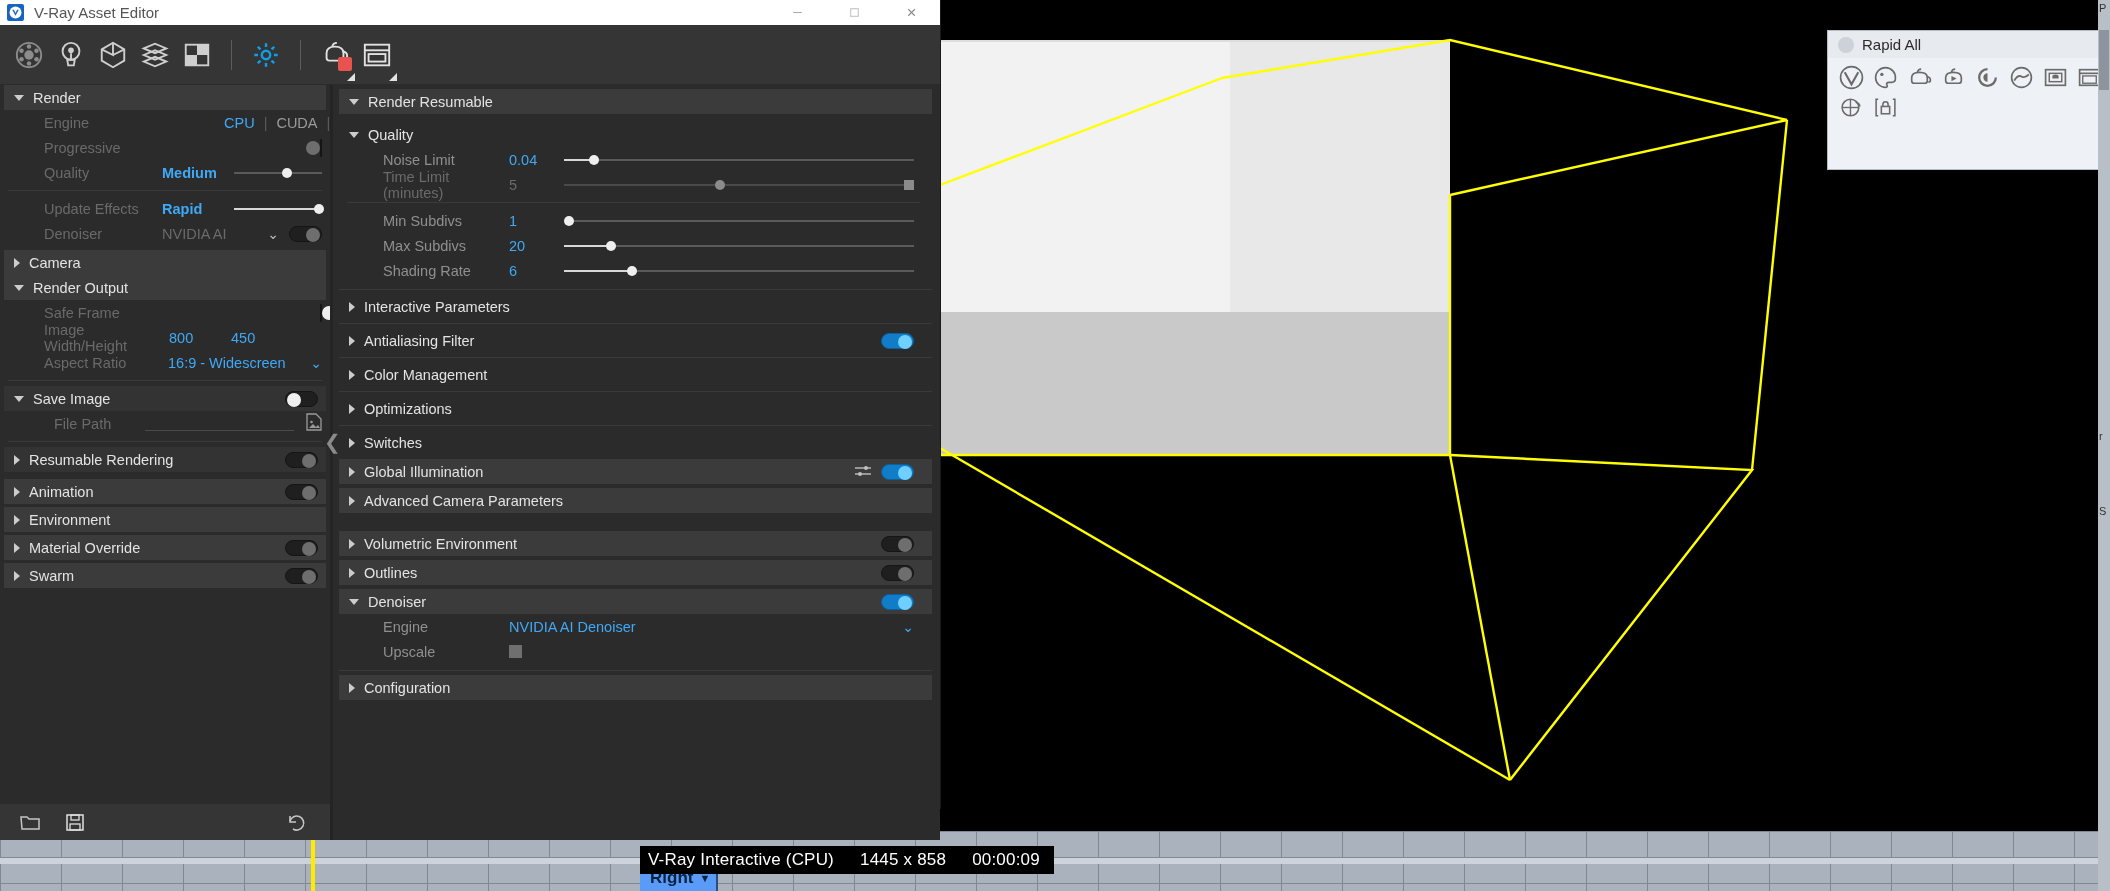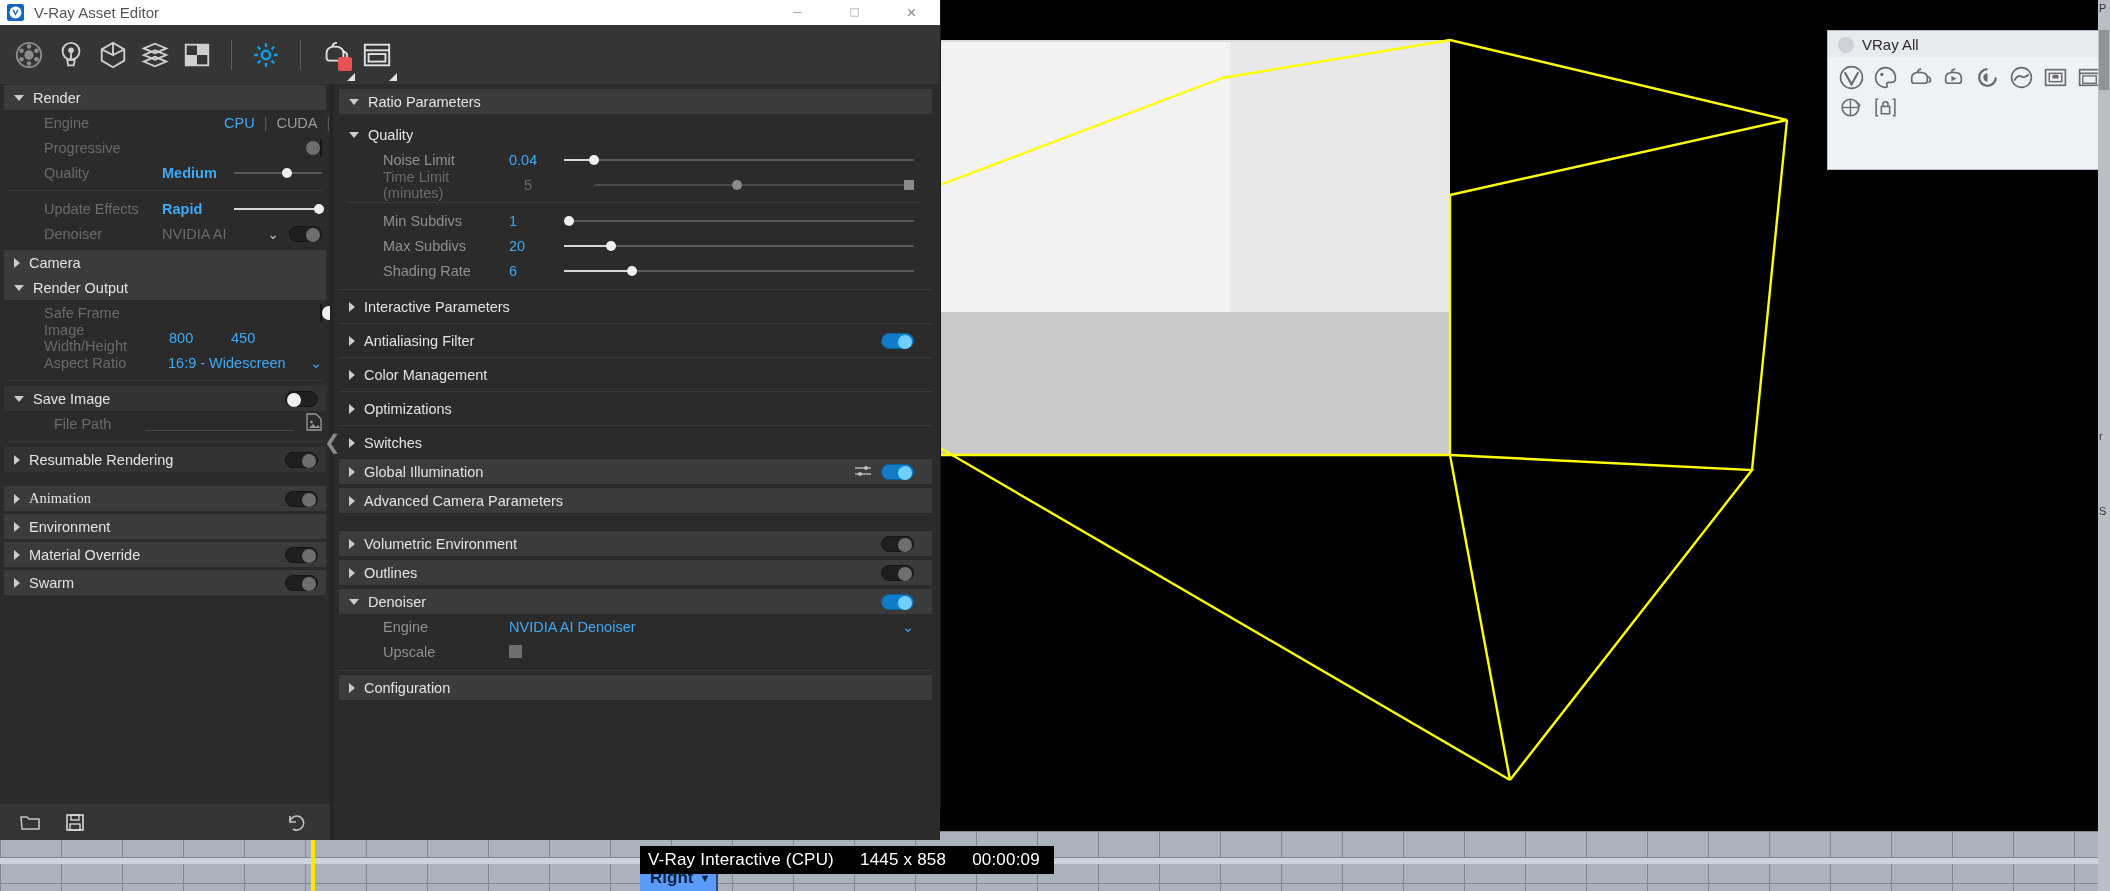--- a/index.html
+++ b/index.html
@@ -560,21 +560,21 @@
 
         <div class="sect-head flat">
           <span class="tri right"></span>
           <span>Resumable Rendering</span>
           <span class="hdr-extra">
               <span class="toggle off">
                 <span class="knob"></span>
               </span>
             </span>
         </div>
-        <div class="sect-head" style="margin-top:14px;font-family:Liberation Serif, serif;">
+        <div class="sect-head" style="margin-top:7px;">
           <span class="tri right"></span>
           <span>Animation</span>
           <span class="hdr-extra">
               <span class="toggle off">
                 <span class="knob"></span>
               </span>
             </span>
         </div>
         <div class="sect-head" style="margin-top:3px;">
           <span class="tri right"></span>
@@ -620,39 +620,39 @@
               </svg>
           </span>
         </div>
       </div>
 
       <div class="col-right">
         <span class="collapse-handle">❮</span>
 
         <div class="sect-head" style="margin:4px 8px 0 6px;">
           <span class="tri down"></span>
-          <span>Ratio Parameters</span>
+          <span>Render Resumable</span>
         </div>
 
         <div class="sect-head" style="background:#2b2b2b; margin:8px 8px 0 6px;">
           <span class="tri down"></span>
           <span>Quality</span>
         </div>
 
         <div class="row" style="padding-left:14px;">
           <span class="lbl" style="width:126px;">Noise Limit</span>
           <span class="val" style="width:55px;">0.04</span>
           <span class="slider" style="margin-right:18px;">
             <span class="track"></span>
               <span class="fill" style="width:9%;"></span>
             <span class="knob plain" style="left:7%;"></span>
           </span>
         </div>
 
-        <div class="row" style="padding-left:14px;gap:15px;">
+        <div class="row" style="padding-left:14px;">
           <span class="lbl dim" style="width:126px;">Time Limit (minutes)</span>
           <span class="val dim" style="width:55px;">5</span>
           <span class="slider" style="margin-right:18px;">
             <span class="track" style="background:#4a4a4a;"></span>
             <span class="knob" style="left:43%; background:#8b8b8b; border:none;"></span>
             <span class="sqknob" style="right:0;"></span>
           </span>
         </div>
 
         <div class="divider" style="margin:5px 20px 5px 14px;"></div>
@@ -796,21 +796,21 @@
         </div>
 
         <div class="mid-scroll"></div>
       </div>
     </div>
   </div>
 
   <div class="vray-all">
     <div class="va-tab">
       <span class="va-dot"></span>
-      <span class="va-title">VRay All</span>
+      <span class="va-title">Rapid All</span>
     </div>
     <div class="va-grid">
       <span class="va-btn">
         <svg viewBox="0 0 24 24">
             <circle cx="12" cy="12" r="10.5" fill="none" stroke="#6b6b6b" stroke-width="1.6"></circle>
           <path d="M5.5 7 L12 18.5 L18.5 7" fill="none" stroke="#6b6b6b" stroke-width="2"></path>
           </svg>
       </span>
       <span class="va-btn">
         <svg viewBox="0 0 24 24">

